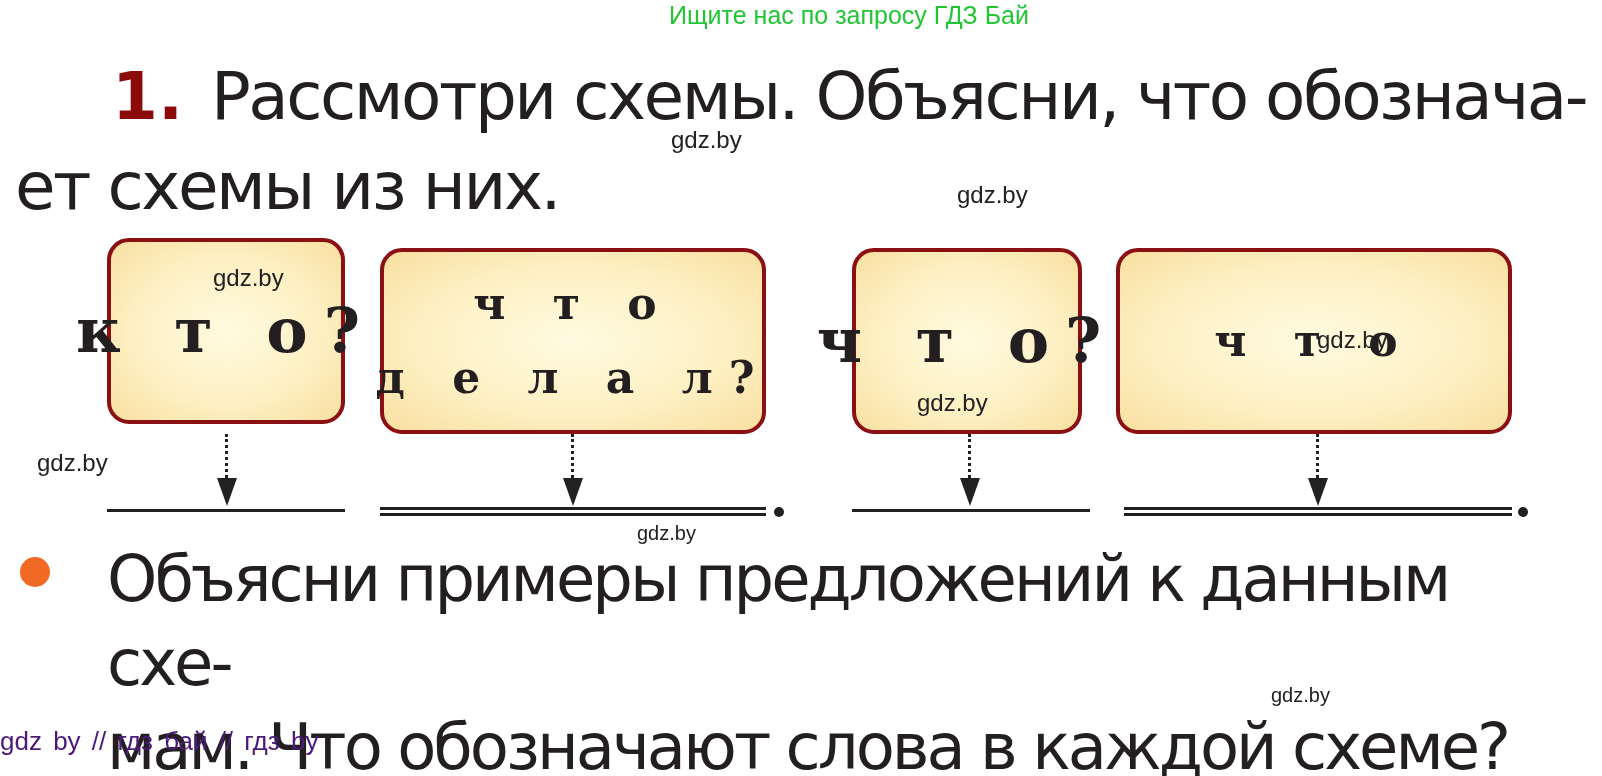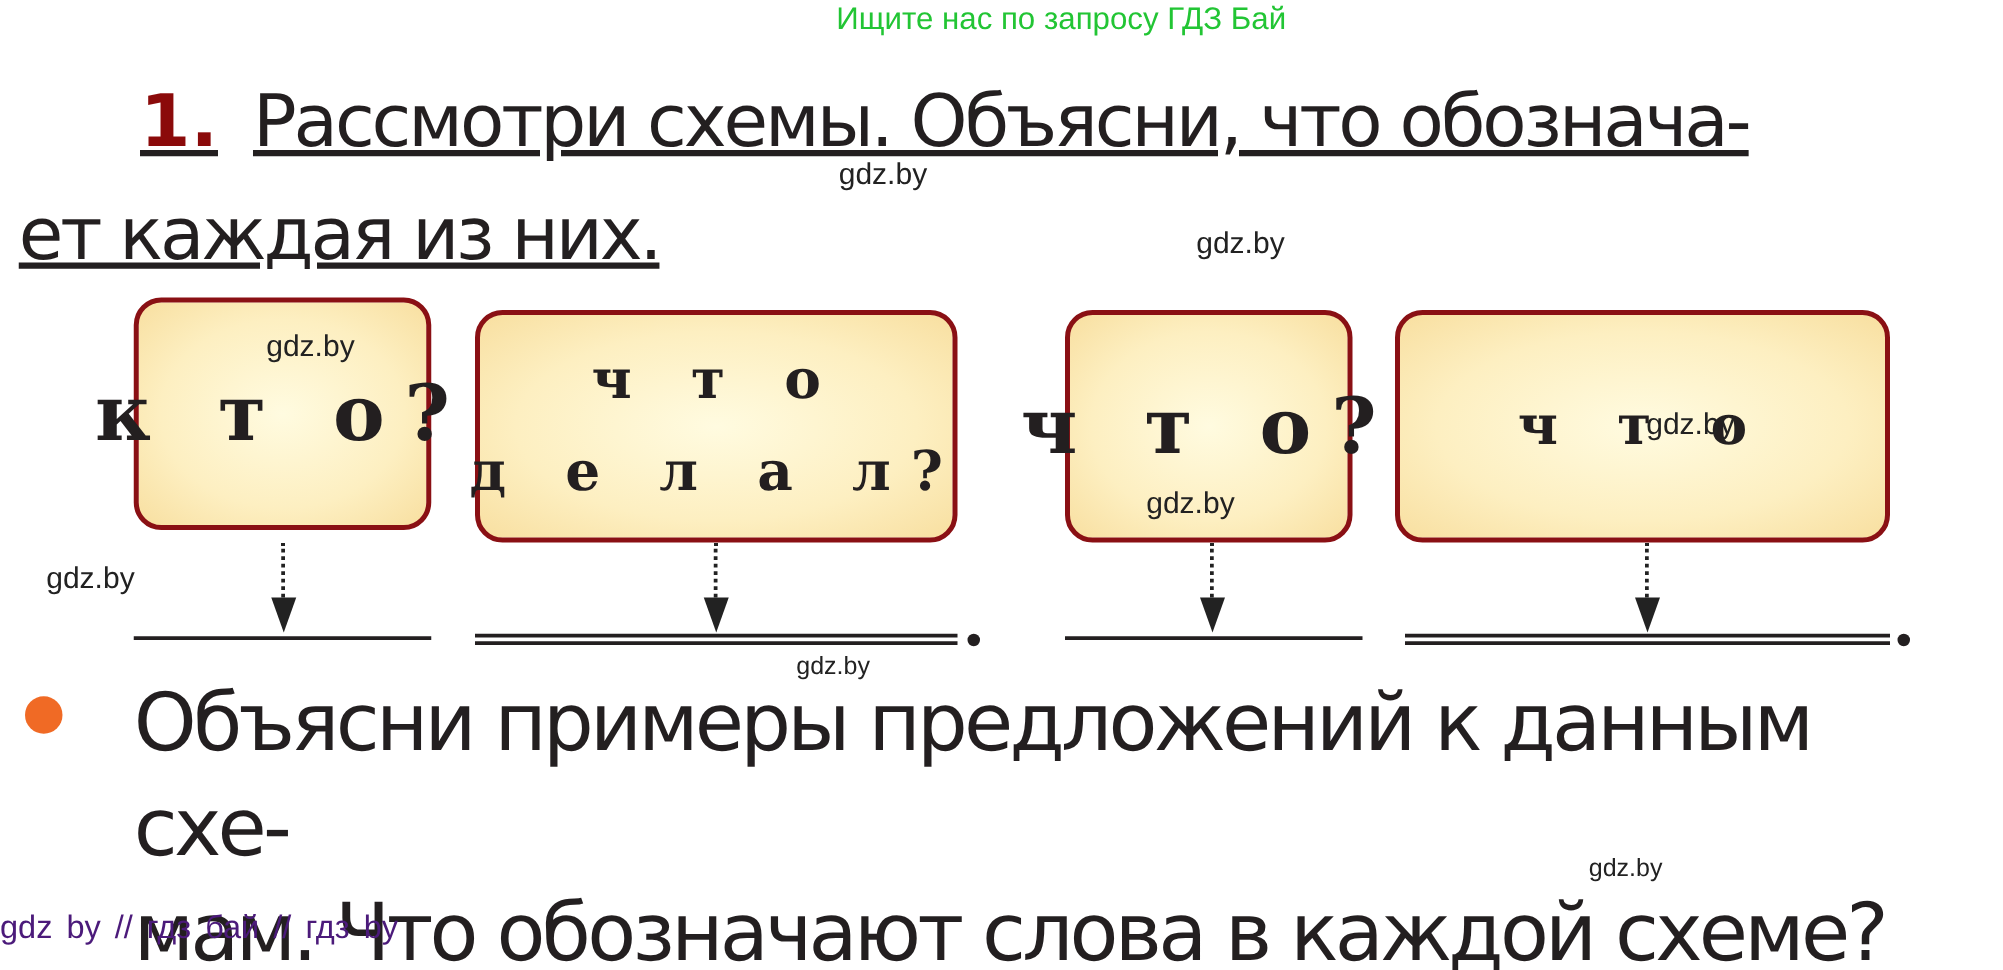--- a/index.html
+++ b/index.html
@@ -1,19 +1,19 @@
 <!DOCTYPE html>
 <html><head>
   <meta charset="utf-8">
   <style>
     html, body { margin: 0; padding: 0; background: #ffffff; }
     body { width: 1602px; height: 776px; position: relative; overflow: hidden; font-family: "DejaVu Sans", sans-serif; color: #231f20; }
     .abs { position: absolute; }
     .top-banner { left: 0; width: 1602px; top: 0; text-align: center; font-family: "Liberation Sans", sans-serif; font-size: 25px; color: #22c534; line-height: 30px; padding-left: 48px; }
-    .heading { left: 15px; top: 52px; width: 1580px; font-family: "DejaVu Sans", sans-serif; font-size: 58px; line-height: 90px; letter-spacing: -2.5px; color: #231f20; text-decoration: underline; }
+    .heading { left: 15px; top: 52px; width: 1580px; font-family: "DejaVu Sans", sans-serif; font-size: 66px; line-height: 90px; letter-spacing: -2.5px; color: #231f20; }
     .heading .num { color: #8b0a0a; font-weight: bold; margin-left: 97px; margin-right: 28px; letter-spacing: 0; }
     .wm { font-family: "Liberation Sans", sans-serif; font-size: 24px; color: #222; text-align: center; }
     .card { border: 4px solid #8a1014; border-radius: 22px; box-sizing: border-box; background: radial-gradient(ellipse at center, #fffbe0 0%, #fdefc1 60%, #f8dfa0 100%); display: flex; flex-direction: column; align-items: center; justify-content: center; font-family: "DejaVu Serif", serif; font-weight: bold; color: #231f20; }
     .card .q { font-size: 44px; letter-spacing: 16px; line-height: 74px; white-space: nowrap; }
     .card .q.big { font-size: 62px; }
     .arrow { width: 20px; }
     .arrow .dots { width: 0; height: 44px; border-left: 3px dotted #222; margin-left: 8px; }
     .arrow .tip { width: 0; height: 0; border-left: 10px solid transparent; border-right: 10px solid transparent; border-top: 28px solid #222; }
     .line-single { height: 3px; background: #231f20; }
     .line-double { height: 9px; border-top: 3px solid #231f20; border-bottom: 3px solid #231f20; box-sizing: border-box; }
@@ -22,21 +22,21 @@
     .task { left: 107px; top: 537px; width: 1480px; font-family: "DejaVu Sans", sans-serif; font-size: 64px; line-height: 84px; letter-spacing: -3px; color: #231f20; }
     .footer { left: 0; width: 1602px; top: 726px; font-family: "Liberation Sans", sans-serif; font-size: 26px; color: #4b1a7a; word-spacing: 4px; }
   </style>
 </head>
 <body>
 
 <div class="abs top-banner">Ищите нас по запросу ГДЗ Бай</div>
 
 <div class="abs heading">
   <div><span class="num">1.</span><span>Рассмотри схемы. Объясни, что обознача-</span></div>
-  <div>ет каждая из них.</div>
+  <div>ет схемы из них.</div>
 </div>
 
 <div class="abs card" style="left:107px; top:238px; width:238px; height:186px;">
   <div class="q big">к т о?</div>
 </div>
 <div class="abs arrow" style="left:217px; top:434px;">
     <div class="dots"></div>
     <div class="tip"></div>
   </div>
 <div class="abs line-single" style="left:107px; top:509px; width:238px;"></div>

